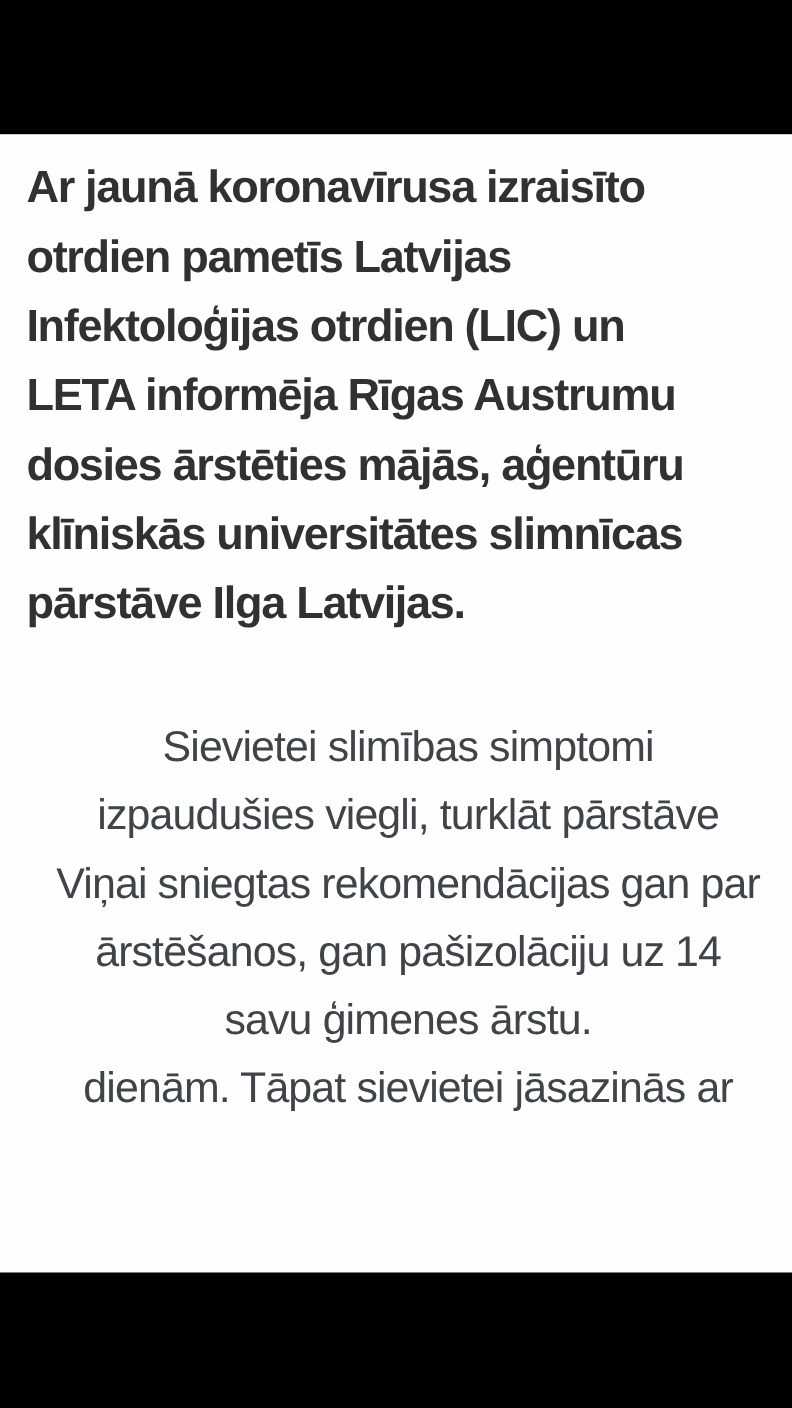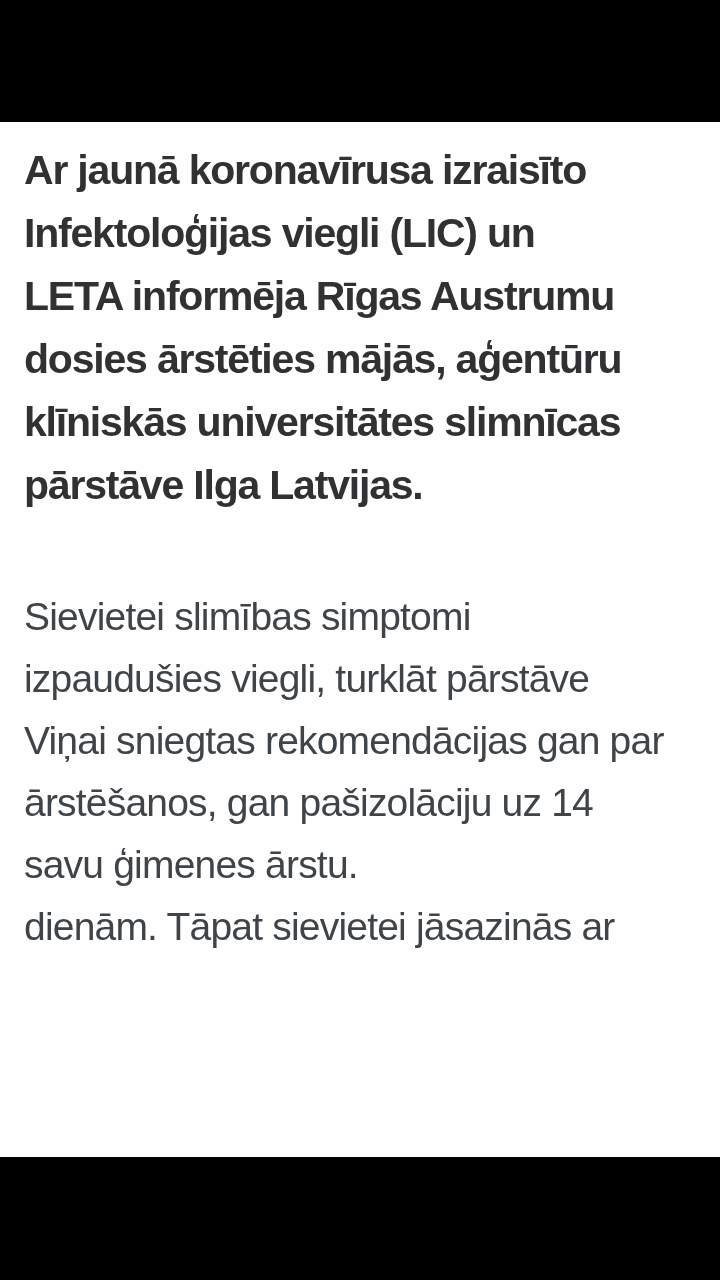--- a/index.html
+++ b/index.html
@@ -46,32 +46,34 @@
     color: #313133;
   }
   .body-text {
     margin: 69px 0 0 0;
     font-size: 39px;
     font-weight: 400;
     line-height: 62px;
     letter-spacing: -0.8px;
     font-stretch: condensed;
     color: #3f4449;
+    text-align: center;
   }
 </style>
 </head>
 <body>
 
 <div class="screen">
   <div class="letterbox top"></div>
 
   <div class="content">
     <p class="para lead">
       <span class="line">Ar jaunā koronavīrusa izraisīto</span>
-      <span class="line">Infektoloģijas viegli (LIC) un</span>
+      <span class="line">otrdien pametīs Latvijas</span>
+      <span class="line">Infektoloģijas otrdien (LIC) un</span>
       <span class="line">LETA informēja Rīgas Austrumu</span>
       <span class="line">dosies ārstēties mājās, aģentūru</span>
       <span class="line">klīniskās universitātes slimnīcas</span>
       <span class="line">pārstāve Ilga Latvijas.</span>
     </p>
 
     <p class="para body-text">
       <span class="line">Sievietei slimības simptomi</span>
       <span class="line">izpaudušies viegli, turklāt pārstāve</span>
       <span class="line">Viņai sniegtas rekomendācijas gan par</span>

